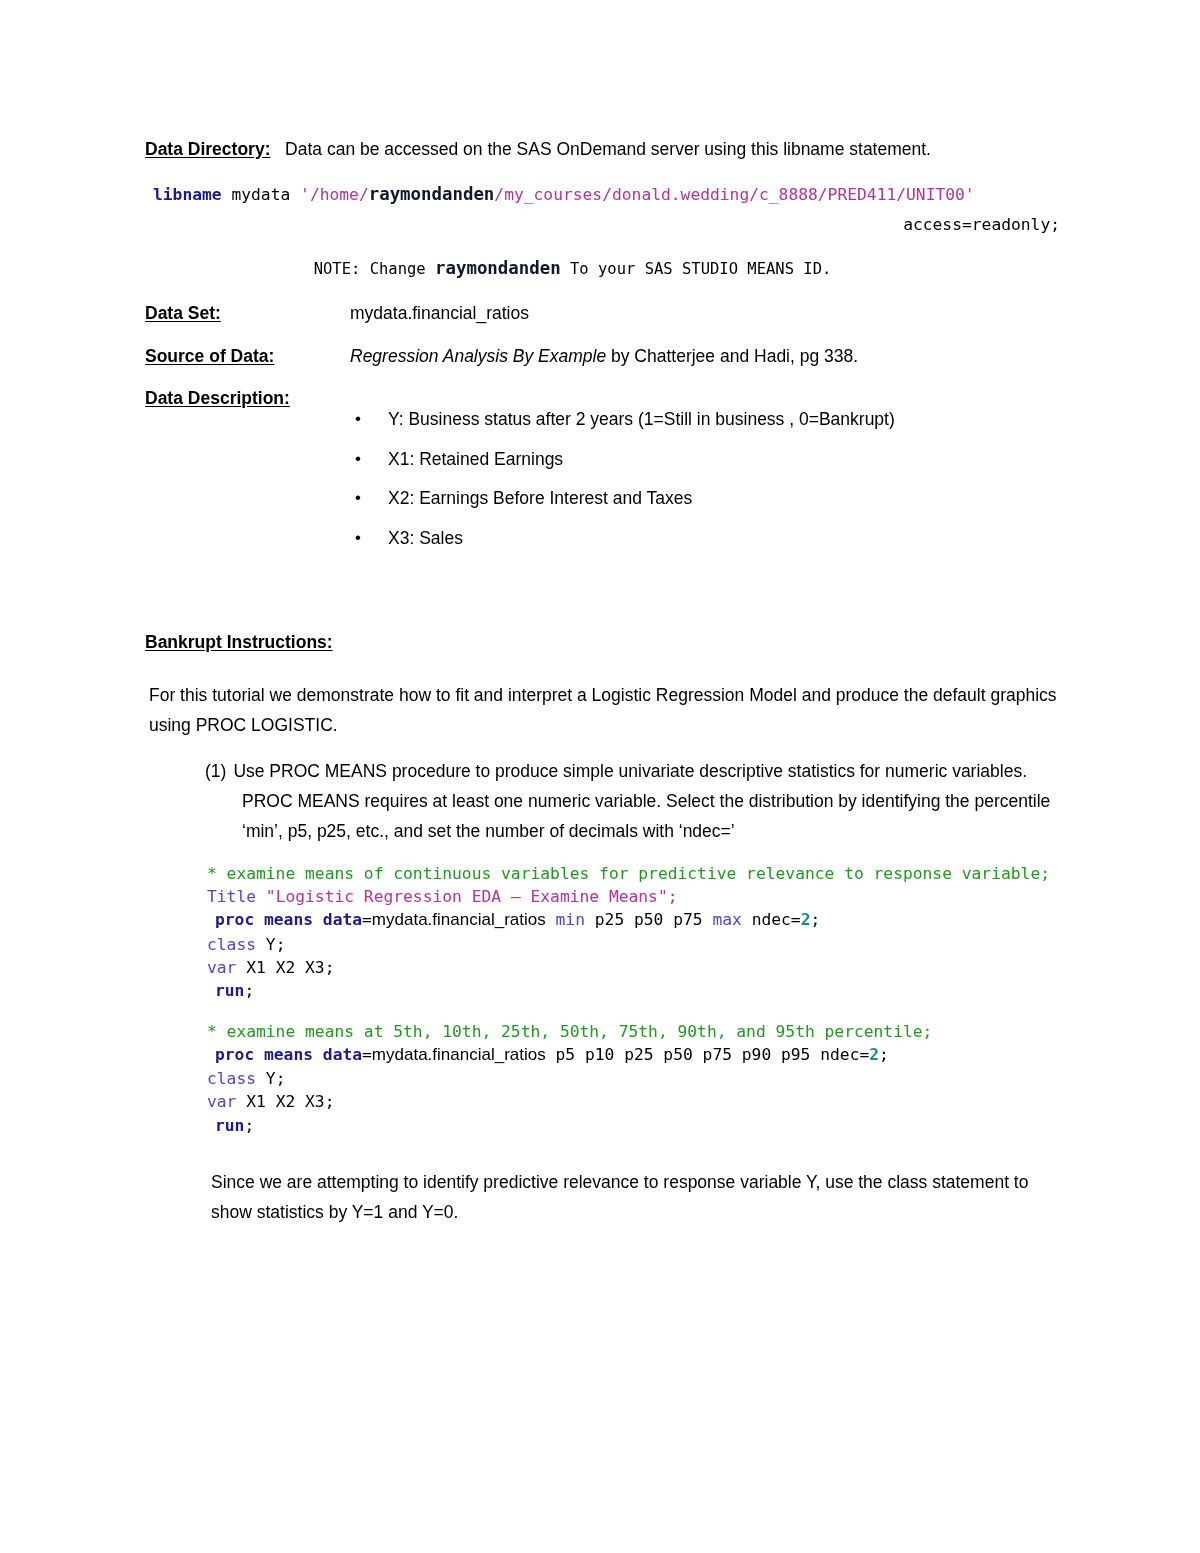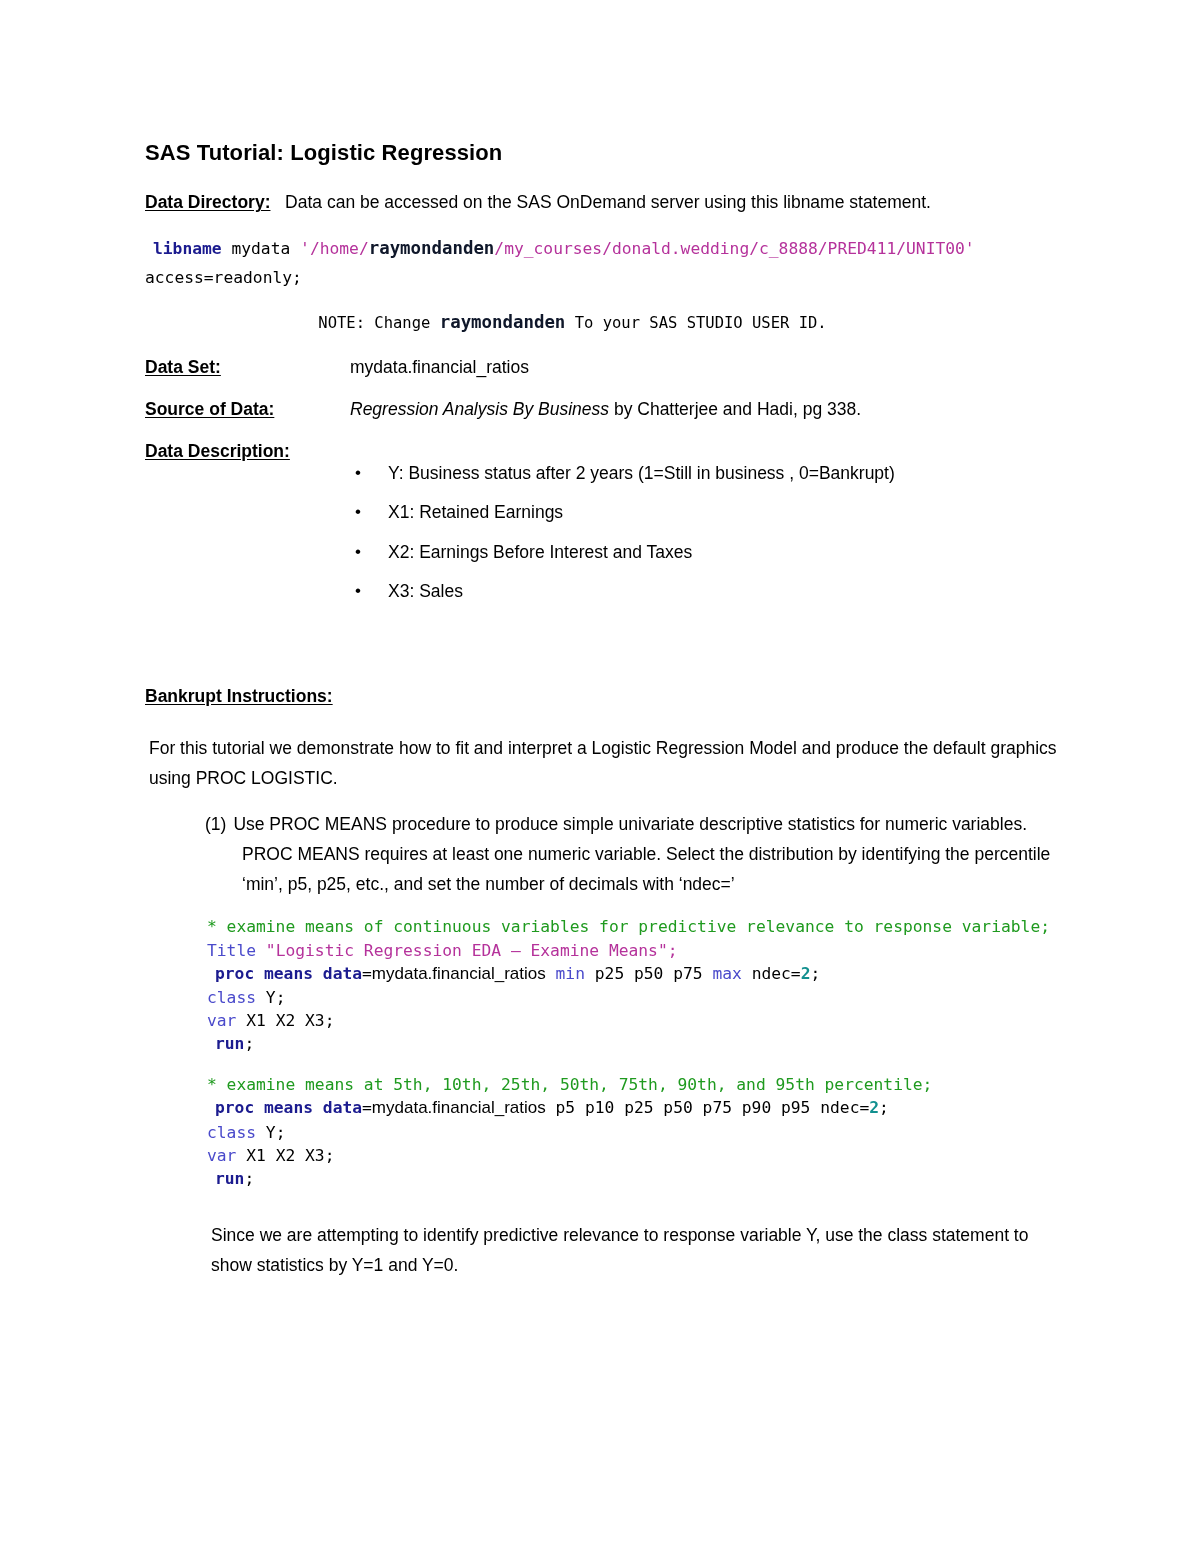--- a/index.html
+++ b/index.html
@@ -138,39 +138,38 @@
   .spacer-lg { height: 64px; }
   .spacer-md { height: 30px; }
   .spacer-sm { height: 18px; }
 </style>
 </head>
 <body>
 
 <div class="page">
   <div class="doc-body">
 
-    <h1 class="doc-title">SAS Tutorial: Logistic Regression</h1>
 
     <p class="para">
       <span class="u-bold">Data Directory:</span>
       <span>&nbsp;&nbsp;</span><span>Data can be accessed on the SAS OnDemand server using this libname statement.</span>
     </p>
 
     <p class="code" style="padding-left:0; margin:0 0 6px 0;"><span class="c-navy">libname</span><span class="c-black"> </span><span class="c-black">mydata</span><span class="c-black"> </span><span class="c-mag">'/home/</span><span class="c-green-b">raymondanden</span><span class="c-mag">/my_courses/donald.wedding/c_8888/PRED411/UNIT00'</span></p>
 
-    <p class="code" style="padding-left:0; margin:0 0 16px 0;">access=readonly;</p>
-
-    <p class="note-line"><span>NOTE: Change</span><span> </span><span class="c-green-b">raymondanden</span><span> </span><span>To your SAS STUDIO USER ID.</span></p>
+    <p class="code" style="padding-left:0; margin:0 0 16px 0;text-align:right;">access=readonly;</p>
+
+    <p class="note-line"><span>NOTE: Change</span><span> </span><span class="c-green-b">raymondanden</span><span> </span><span>To your SAS STUDIO MEANS ID.</span></p>
 
     <div class="lbl-row">
       <span class="lbl u-bold">Data Set:</span><span>mydata.financial_ratios</span>
     </div>
 
     <div class="lbl-row">
-      <span class="lbl u-bold">Source of Data:</span><span class="ital">Regression Analysis By Business</span><span> by Chatterjee and Hadi, pg 338.</span>
+      <span class="lbl u-bold">Source of Data:</span><span class="ital">Regression Analysis By Example</span><span> by Chatterjee and Hadi, pg 338.</span>
     </div>
 
     <div class="lbl-row" style="margin-bottom:4px;">
       <span class="u-bold">Data Description:</span>
     </div>
 
     <ul class="bullets">
       <li>Y:   Business status after 2 years (1=Still in business , 0=Bankrupt)</li>
       <li>X1: Retained Earnings</li>
       <li>X2: Earnings Before Interest and Taxes</li>

